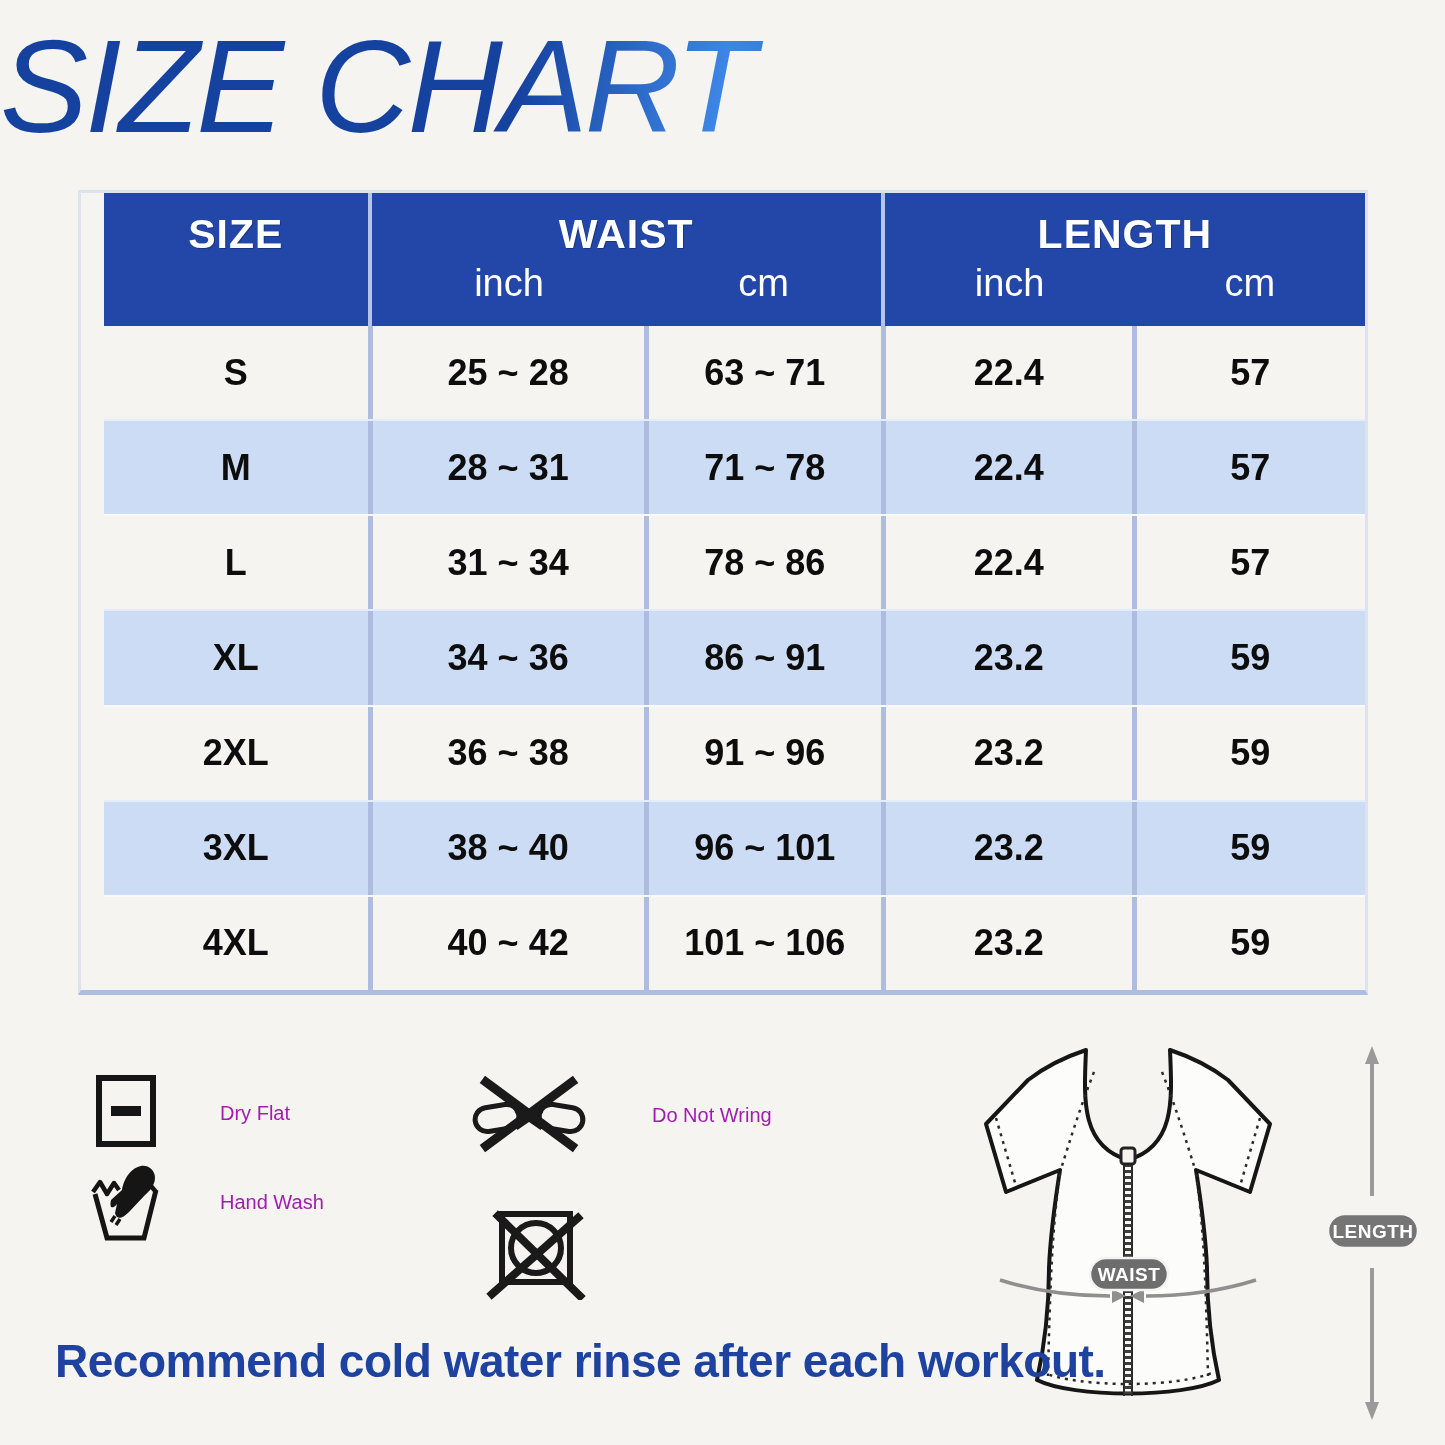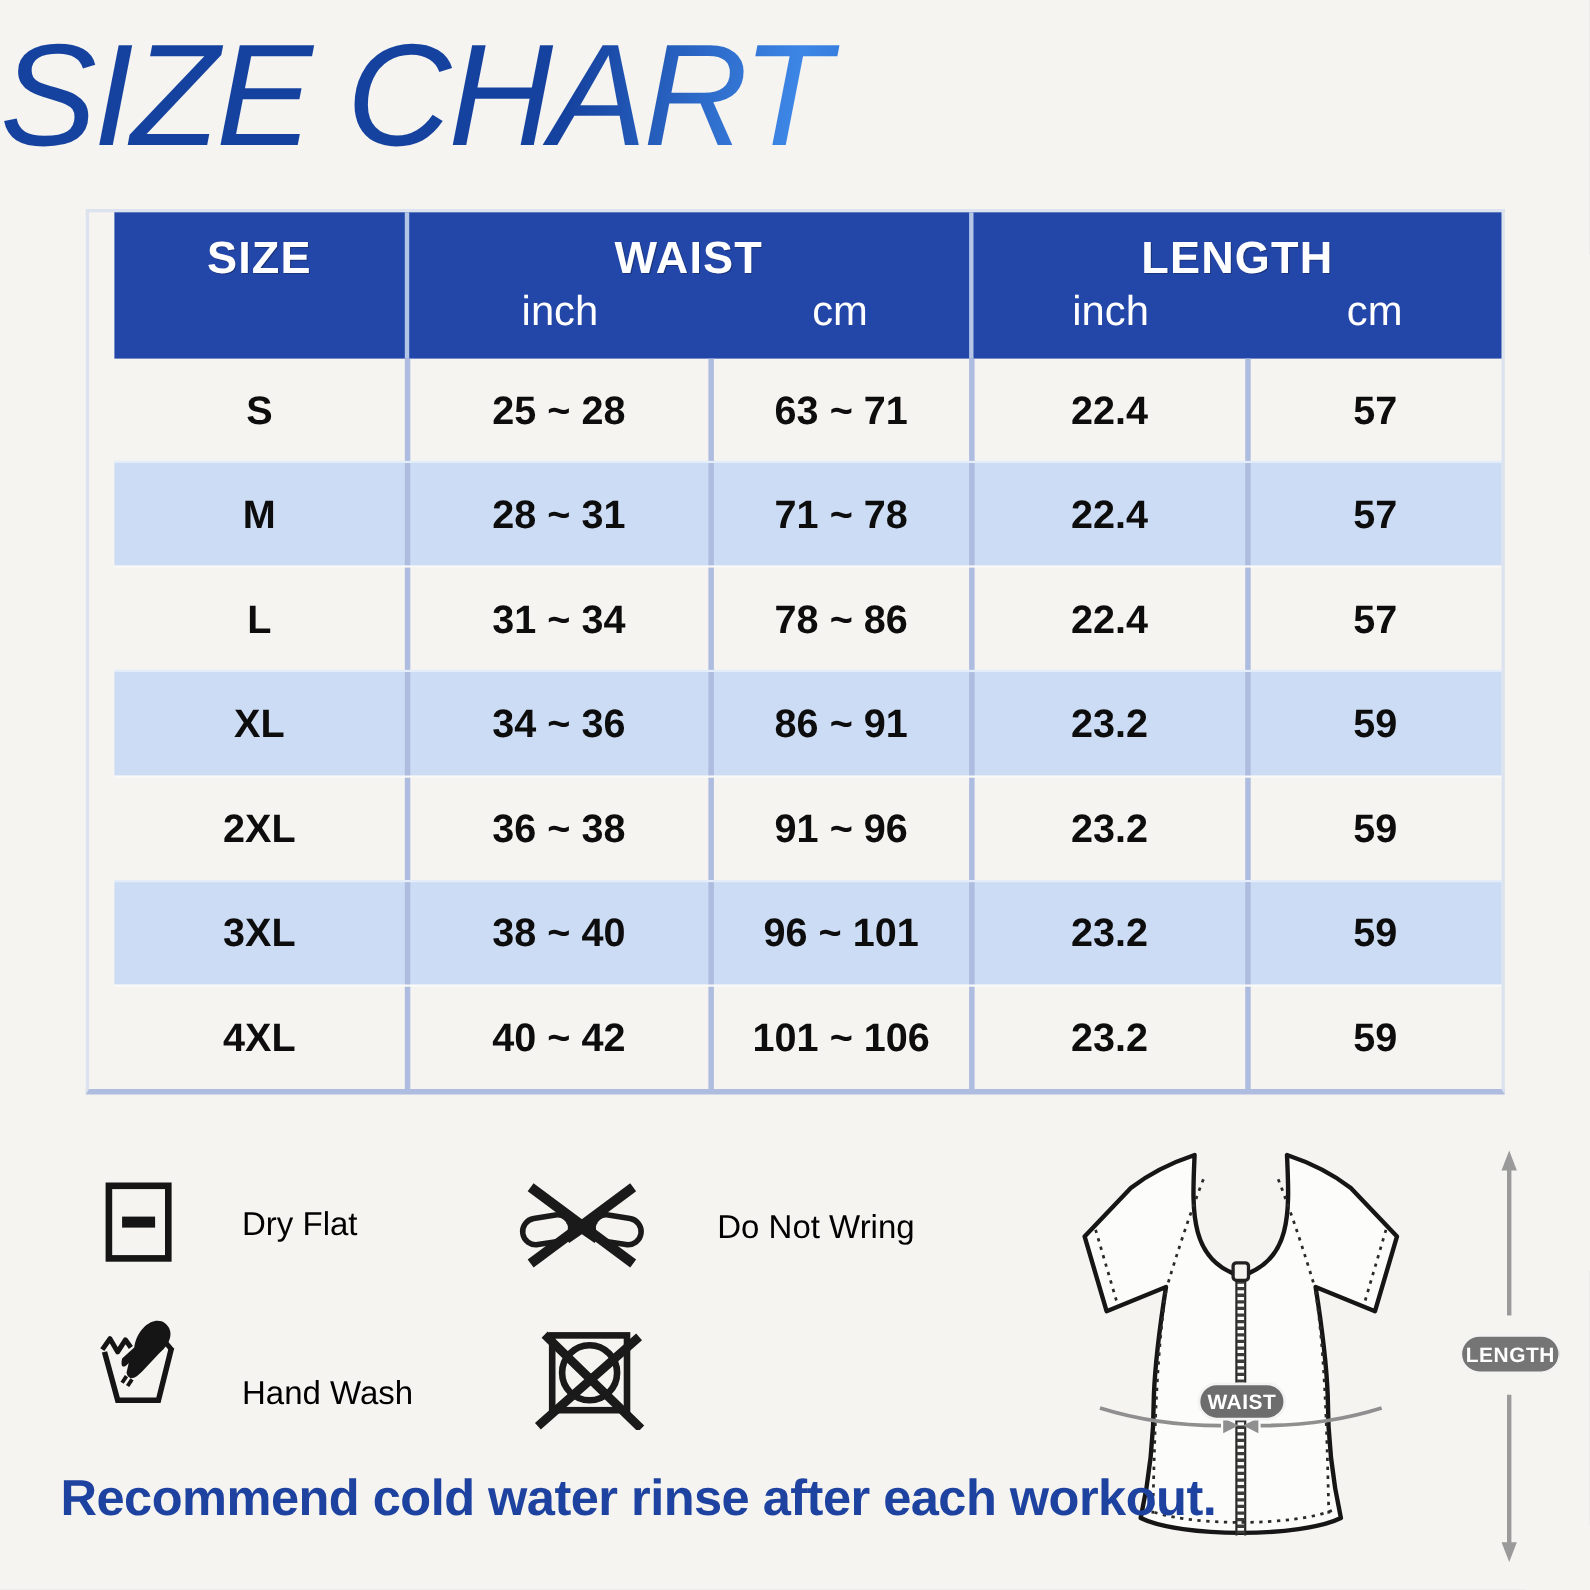--- a/index.html
+++ b/index.html
@@ -37,24 +37,24 @@
   .trow:nth-child(even){background:#ccdcf4;}
   .trow + .trow{border-top:2px solid rgba(255,255,255,.45);}
   .c{
     box-sizing:border-box;display:flex;align-items:center;justify-content:center;
     font-size:36px;font-weight:700;color:#0d0d0d;
   }
   .c + .c{border-left:5px solid #aebcdf;}
   .c1{width:20.9%;} .c2{width:21.9%;} .c3{width:18.8%;} .c4{width:19.9%;} .c5{width:18.4%;}
   
   .care-item{position:absolute;display:flex;align-items:center;}
-  .care-item .label{font-size:30px;font-weight:400;color:#000000;white-space:nowrap;}
+  .care-item .label{font-size:20px;font-weight:400;color:#a21caf;white-space:nowrap;}
   .ci-dryflat{left:95px;top:1074px;}   .ci-dryflat .label{margin-left:63px;}
   .ci-wring{left:470px;top:1072px;}    .ci-wring .label{margin-left:64px;}
-  .ci-handwash{left:88px;top:1191px;align-items:flex-end;}  .ci-handwash .label{margin-left:58px;}
+  .ci-handwash{left:88px;top:1156px;}  .ci-handwash .label{margin-left:58px;}
   .ci-tumble{left:484px;top:1206px;}   .ci-tumble .label{margin-left:64px;}
   
   .garment{position:absolute;left:948px;top:1028px;width:470px;height:400px;}
   .badge-text{font:700 19px "Liberation Sans",sans-serif;fill:#ffffff;letter-spacing:.5px;}
   
   .footer-note{
     position:absolute;left:55px;top:1334px;font-size:46px;font-weight:700;
     color:#1e429f;letter-spacing:-.5px;white-space:nowrap;
   }
 </style>

